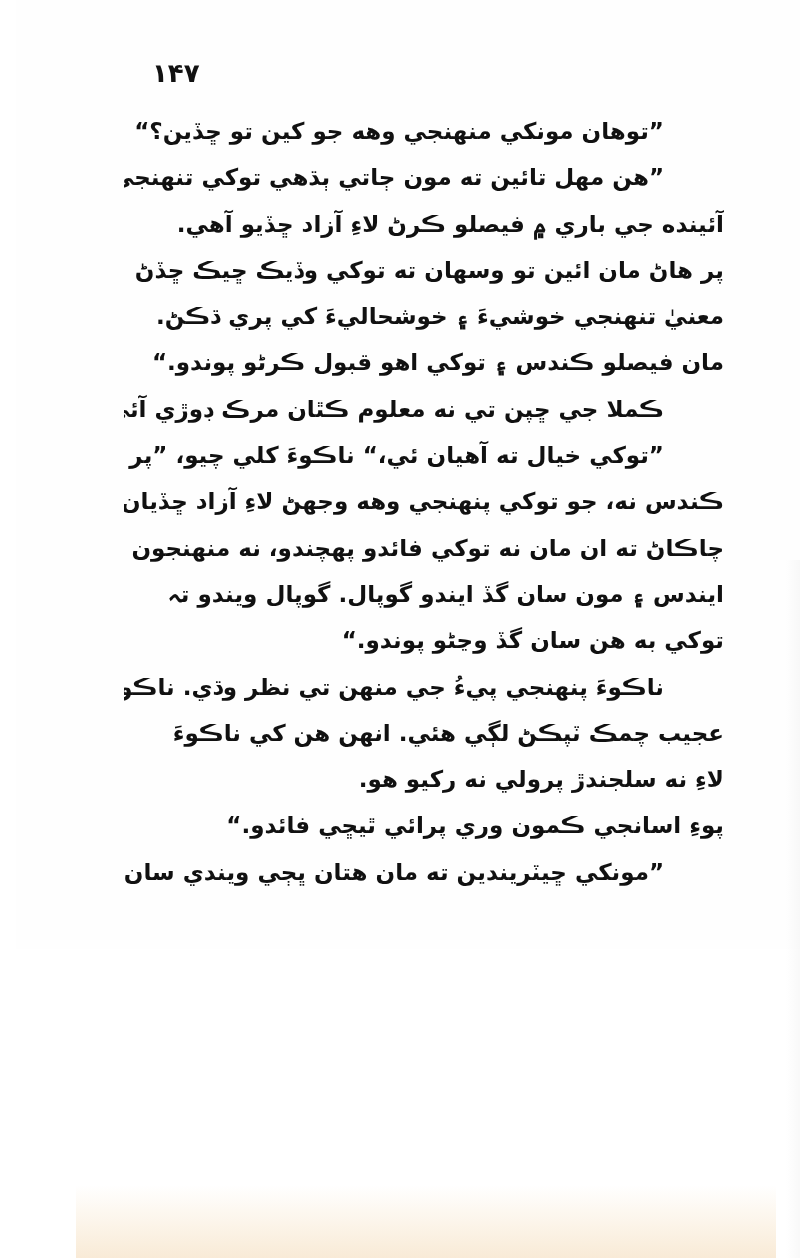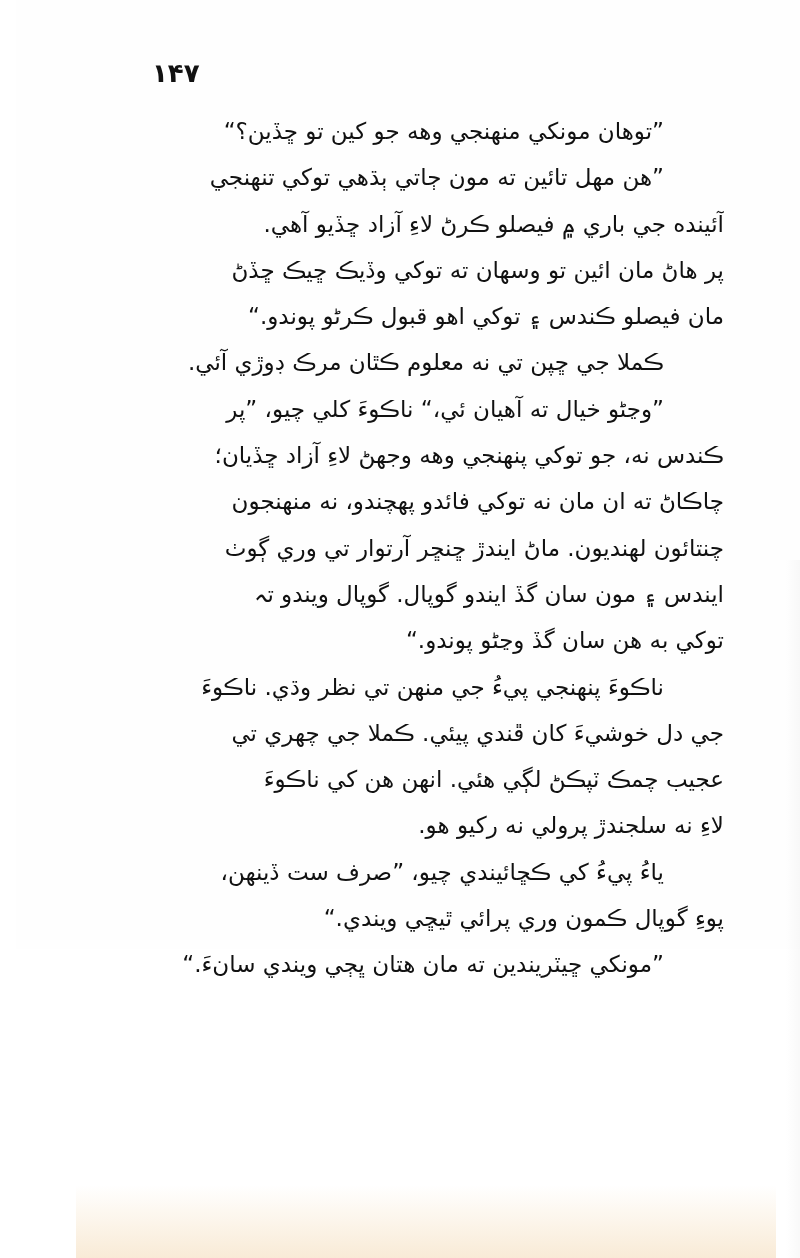--- a/index.html
+++ b/index.html
@@ -48,21 +48,21 @@
       letter-spacing: 1px;
     }
     .text-block {
       position: absolute;
       left: 108px;
       top: 108px;
       width: 600px;
       direction: rtl;
       text-align: justify;
       font-family: "DejaVu Sans", sans-serif;
-      font-weight: normal;
+      font-weight: bold;
       font-size: 23px;
     }
     .line {
       height: 46.3px;
       line-height: 46.3px;
       white-space: nowrap;
       overflow: hidden;
       text-align: right;
     }
     .line.indent {
@@ -76,29 +76,27 @@
   <div class="stain-bottom"></div>
   <div class="shade-right"></div>
 
   <div class="page-number">۱۴۷</div>
 
   <div class="text-block" id="text-block">
     <div class="line indent">”توهان مونکي منهنجي وهه جو کين تو ڇڏين؟“</div>
     <div class="line indent">”هن مهل تائين ته مون ڄاتي ٻڌهي توکي تنهنجي</div>
     <div class="line">آئينده جي باري ۾ فيصلو ڪرڻ لاءِ آزاد ڇڏيو آهي.</div>
     <div class="line">پر هاڻ مان ائين تو وسهان ته توکي وڏيڪ ڇيڪ ڇڏڻ</div>
+    <div class="line">معنيٰ تنهنجي خوشيءَ ۽ خوشحاليءَ کي پري ڌڪڻ.</div>
     <div class="line">مان فيصلو ڪندس ۽ توکي اهو قبول ڪرڻو پوندو.“</div>
     <div class="line indent">ڪملا جي ڇپن تي نه معلوم ڪٿان مرڪ ڊوڙي آئي.</div>
-    <div class="line indent">”وڃڻو خيال ته آهيان ئي،“ ناڪوءَ کلي چيو، ”پر</div>
+    <div class="line indent">”توکي خيال ته آهيان ئي،“ ناڪوءَ کلي چيو، ”پر</div>
     <div class="line">ڪندس نه، جو توکي پنهنجي وهه وجهڻ لاءِ آزاد ڇڏيان؛</div>
     <div class="line">چاڪاڻ ته ان مان نه توکي فائدو پهچندو، نه منهنجون</div>
-    <div class="line">چنتائون لهنديون. ماڻ ايندڙ ڇنڇر آرتوار تي وري ڳوٺ</div>
     <div class="line">ايندس ۽ مون سان گڏ ايندو گوپال. گوپال ويندو تہ</div>
     <div class="line">توکي به هن سان گڏ وڃڻو پوندو.“</div>
     <div class="line indent">ناڪوءَ پنهنجي پيءُ جي منهن تي نظر وڌي. ناڪوءَ</div>
-    <div class="line">جي دل خوشيءَ کان ڦندي پيئي. ڪملا جي چهري تي</div>
     <div class="line">عجيب چمڪ ٽپڪڻ لڳي هئي. انهن هن کي ناڪوءَ</div>
     <div class="line">لاءِ نه سلجندڙ پرولي نه رکيو هو.</div>
-    <div class="line indent">ياءُ پيءُ کي ڪڇائيندي چيو، ”صرف ست ڏينهن،</div>
-    <div class="line">پوءِ گوپال ڪمون وري پرائي ٿيڇي ويندي.“</div>
+    <div class="line">پوءِ اسانجي ڪمون وري پرائي ٿيڇي فائدو.“</div>
     <div class="line indent">”مونکي ڇيٽريندين ته مان هتان ڀڄي ويندي سانءَ.“</div>
   </div>
 </div>
 
 </body></html>

